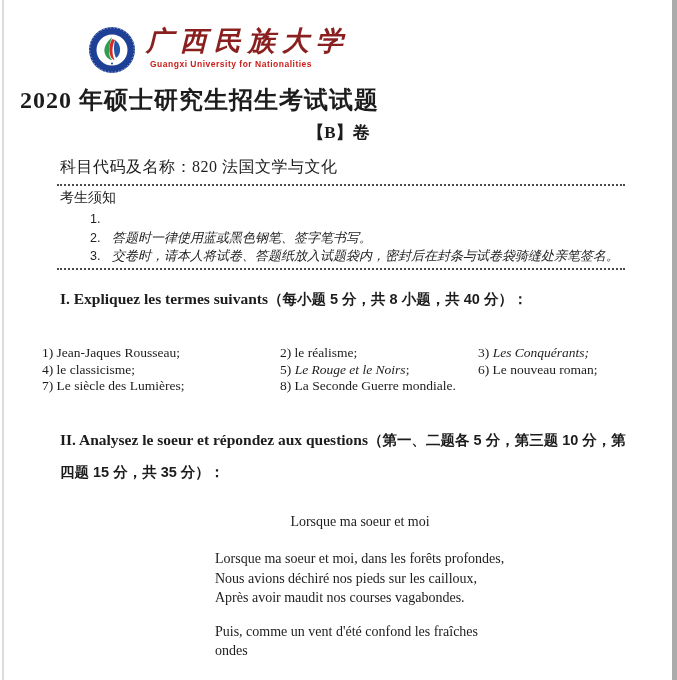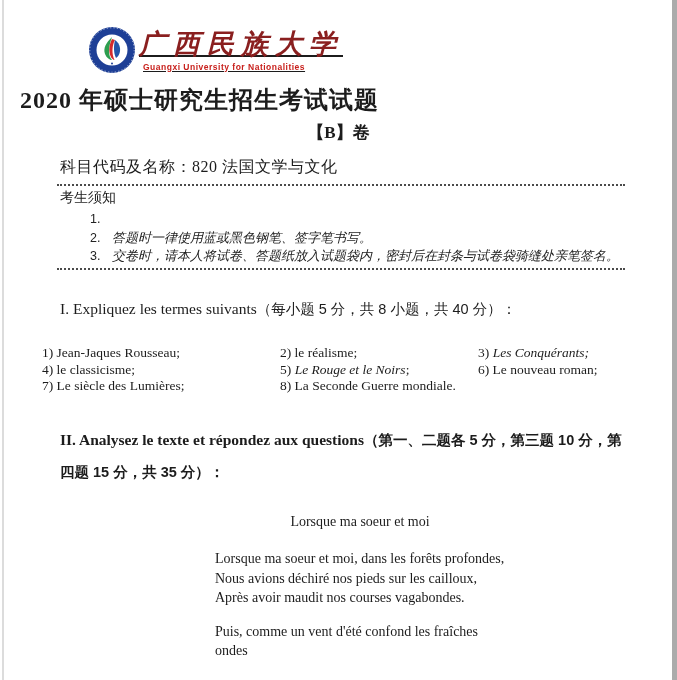--- a/index.html
+++ b/index.html
@@ -9,21 +9,21 @@
     --ink:#1c1c1c;
   }
   *{margin:0;padding:0;box-sizing:border-box;}
   html,body{background:#ffffff;}
   body{font-family:"Liberation Serif","DejaVu Serif",serif;color:var(--ink);}
   .page{position:relative;width:677px;height:680px;background:#fff;overflow:hidden;}
   .edge-left{position:absolute;left:2px;top:0;width:2px;height:100%;background:#dcdcdc;}
   .edge-right{position:absolute;right:0;top:0;width:5px;height:100%;background:#ababab;}
 
   
-  .logo-row{position:absolute;left:88px;top:26px;display:flex;align-items:center;gap:3px;text-decoration:underline;}
+  .logo-row{position:absolute;left:88px;top:26px;display:flex;align-items:flex-start;gap:10px;}
   .emblem{width:48px;height:48px;flex:0 0 auto;}
   .uni-names{display:flex;flex-direction:column;}
   .uni-zh{font-family:"DejaVu Serif","Liberation Serif",serif;font-style:italic;font-weight:bold;
           font-size:27px;line-height:30px;color:var(--calligraphy-red);letter-spacing:7px;white-space:nowrap;}
   .uni-en{font-family:"Liberation Sans","DejaVu Sans",sans-serif;font-weight:bold;font-size:8.5px;
           color:var(--accent-red);letter-spacing:.5px;margin-top:3px;padding-left:4px;}
 
   .main-title{position:absolute;top:84px;left:20px;right:20px;text-align:left;
               font-weight:bold;font-size:24px;letter-spacing:1px;}
   .paper-label{position:absolute;top:121px;left:20px;right:20px;text-align:center;
@@ -35,21 +35,21 @@
   .rule-top{top:184px;}
   .rule-bottom{top:268px;}
 
   .notice{position:absolute;top:189px;left:60px;right:55px;}
   .notice-heading{font-family:"Liberation Sans","DejaVu Sans",sans-serif;font-weight:normal;font-size:14px;}
   .notice-list{margin-top:3px;}
   .notice-item{display:flex;font-style:italic;font-size:13px;line-height:18.5px;color:#222;}
   .notice-num{width:22px;margin-left:30px;flex:0 0 auto;font-style:normal;
               font-family:"Liberation Sans","DejaVu Sans",sans-serif;font-size:12.5px;}
 
-  .section1-heading{position:absolute;top:300px;left:60px;right:40px;font-weight:normal;font-size:15.5px;}
+  .section1-heading{position:absolute;top:290px;left:60px;right:40px;font-weight:bold;font-size:15.5px;}
   .heading-fr{font-family:"Liberation Serif","DejaVu Serif",serif;}
   .heading-zh{font-family:"Liberation Sans","DejaVu Sans",sans-serif;font-size:14.5px;}
 
   .terms{position:absolute;top:345px;left:42px;right:20px;display:grid;
          grid-template-columns:238px 198px auto;font-size:13.5px;line-height:16.5px;}
   .term em{font-style:italic;}
 
   .section2-heading{position:absolute;top:424px;left:60px;right:48px;font-weight:bold;
                     font-size:15.5px;line-height:31px;}
 
@@ -115,21 +115,21 @@
     <div class="term"><span>2) le réalisme;</span><em></em><span></span></div>
     <div class="term"><span>3) </span><em>Les Conquérants;</em><span></span></div>
     <div class="term"><span>4) le classicisme;</span><em></em><span></span></div>
     <div class="term"><span>5) </span><em>Le Rouge et le Noirs</em><span>;</span></div>
     <div class="term"><span>6) Le nouveau roman;</span><em></em><span></span></div>
     <div class="term"><span>7) Le siècle des Lumières;</span><em></em><span></span></div>
     <div class="term"><span>8) La Seconde Guerre mondiale.</span><em></em><span></span></div>
   </div>
 
   <div class="section2-heading">
-    <span class="heading-fr">II. Analysez le texte et répondez aux questions</span><span class="heading-zh">（第一、二题各 5 分，第三题 10 分，第四题 15 分，共 35 分）：</span>
+    <span class="heading-fr">II. Analysez le soeur et répondez aux questions</span><span class="heading-zh">（第一、二题各 5 分，第三题 10 分，第四题 15 分，共 35 分）：</span>
   </div>
 
   <div class="poem">
     <div class="poem-title">Lorsque ma soeur et moi</div>
     <div>
       <div class="poem-line">Lorsque ma soeur et moi, dans les forêts profondes,</div>
       <div class="poem-line">Nous avions déchiré nos pieds sur les cailloux,</div>
       <div class="poem-line">Après avoir maudit nos courses vagabondes.</div>
     </div>
     <div class="stanza-gap"></div>

